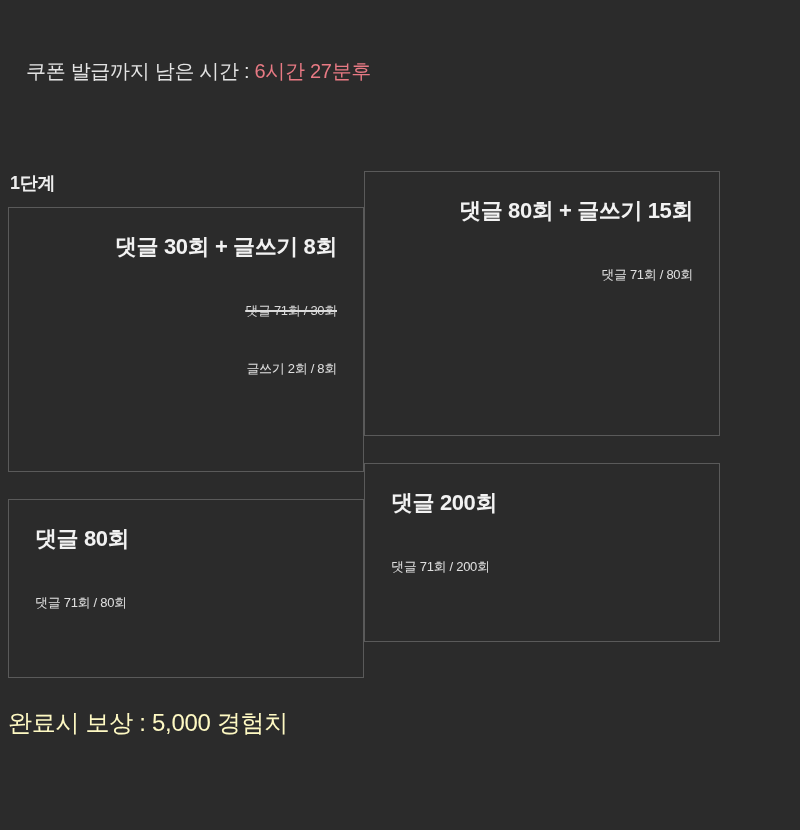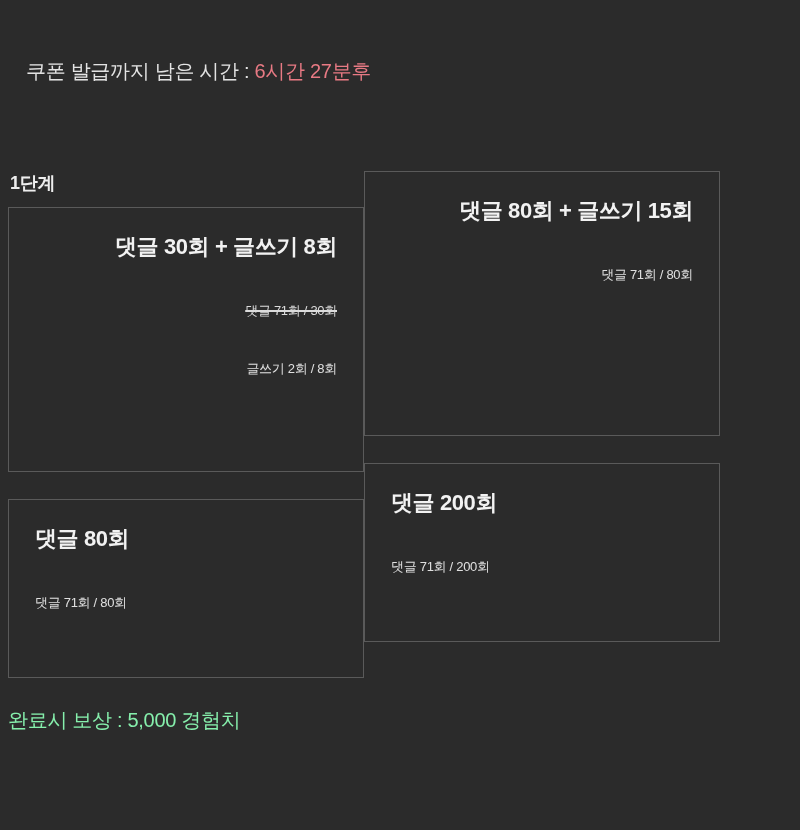--- a/index.html
+++ b/index.html
@@ -81,22 +81,22 @@
     color: #e0e0e0;
     letter-spacing: -0.3px;
     margin-top: 40px;
   }
   .card-line.strike {
     text-decoration: line-through;
     text-decoration-thickness: 2px;
     color: #dcdcdc;
   }
   .reward {
-    font-size: 20px;
-    color: #86efac;
+    font-size: 24px;
+    color: #fef9c3;
     letter-spacing: -0.3px;
     margin-top: 2px;
   }
 </style>
 </head>
 <body>
 
 <div class="page">
 
   <div class="timer-row">

